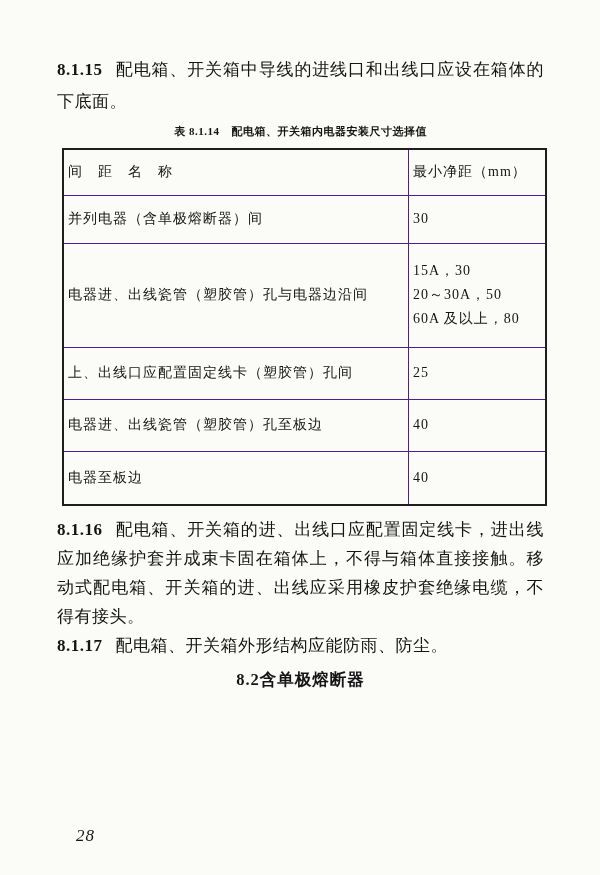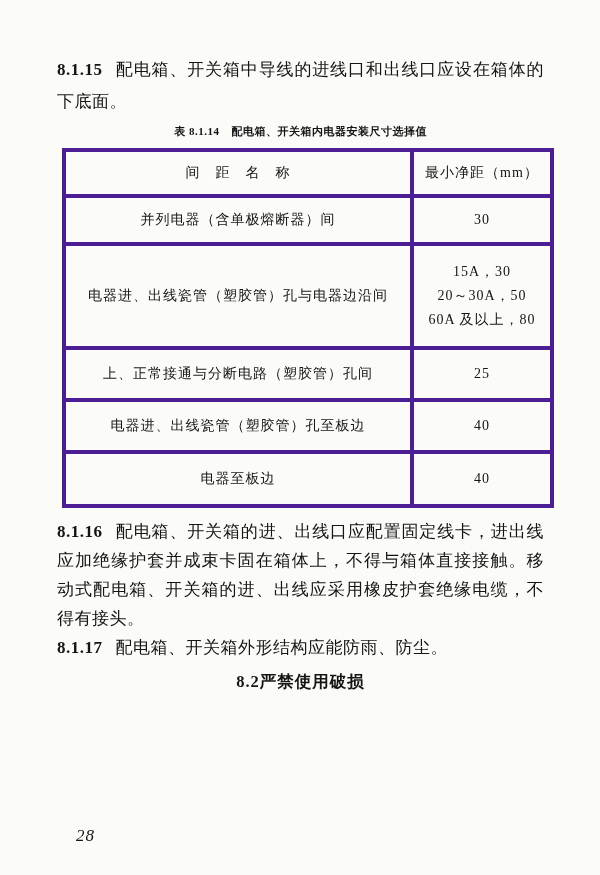--- a/index.html
+++ b/index.html
@@ -42,22 +42,22 @@
     letter-spacing: 0.5px;
   }
   .tbl-caption .cap-label { margin-right: 12px; }
   table.spacing-table {
     border-collapse: collapse;
     margin-left: 5px;
     width: 476px;
     table-layout: fixed;
   }
   table.spacing-table td {
-    border: 4px solid #4c1d95;
-    text-align: center;
+    border: 1px solid #4c1d95;
+    text-align: left;
     vertical-align: middle;
     font-size: 14px;
     letter-spacing: 1px;
     padding: 2px 4px;
   }
   table.spacing-table { border: 2px solid #1e1e1e; }
   td.col-name  { width: 336px; }
   td.col-value { width: 128px; letter-spacing: 0.5px; }
   .hdr { letter-spacing: 2px; }
   .multiline { white-space: pre-line; line-height: 24px; }
@@ -110,21 +110,21 @@
           <td class="col-name">并列电器（含单极熔断器）间</td>
           <td class="col-value">30</td>
         </tr>
         <tr class="r2">
           <td class="col-name">电器进、出线瓷管（塑胶管）孔与电器边沿间</td>
           <td class="col-value multiline">15A，30
 20～30A，50
 60A 及以上，80</td>
         </tr>
         <tr class="r3">
-          <td class="col-name">上、正常接通与分断电路（塑胶管）孔间</td>
+          <td class="col-name">上、出线口应配置固定线卡（塑胶管）孔间</td>
           <td class="col-value">25</td>
         </tr>
         <tr class="r4">
           <td class="col-name">电器进、出线瓷管（塑胶管）孔至板边</td>
           <td class="col-value">40</td>
         </tr>
         <tr class="r5">
           <td class="col-name">电器至板边</td>
           <td class="col-value">40</td>
         </tr>
@@ -133,21 +133,21 @@
 
     <p class="para tight after-table">
       <b class="pnum">8.1.16</b><span>配电箱、开关箱的进、出线口应配置固定线卡，进出线应加绝缘护套并成束卡固在箱体上，不得与箱体直接接触。移动式配电箱、开关箱的进、出线应采用橡皮护套绝缘电缆，不得有接头。</span>
     </p>
 
     <p class="para tight">
       <b class="pnum">8.1.17</b><span>配电箱、开关箱外形结构应能防雨、防尘。</span>
     </p>
 
     <p class="section-heading">
-      <span class="hnum">8.2</span><span>严禁使用破损</span>
+      <span class="hnum">8.2</span><span>含单极熔断器</span>
     </p>
 
 
 
   </div>
 
   <div class="page-number">28</div>
 </div>
 
 </body></html>

